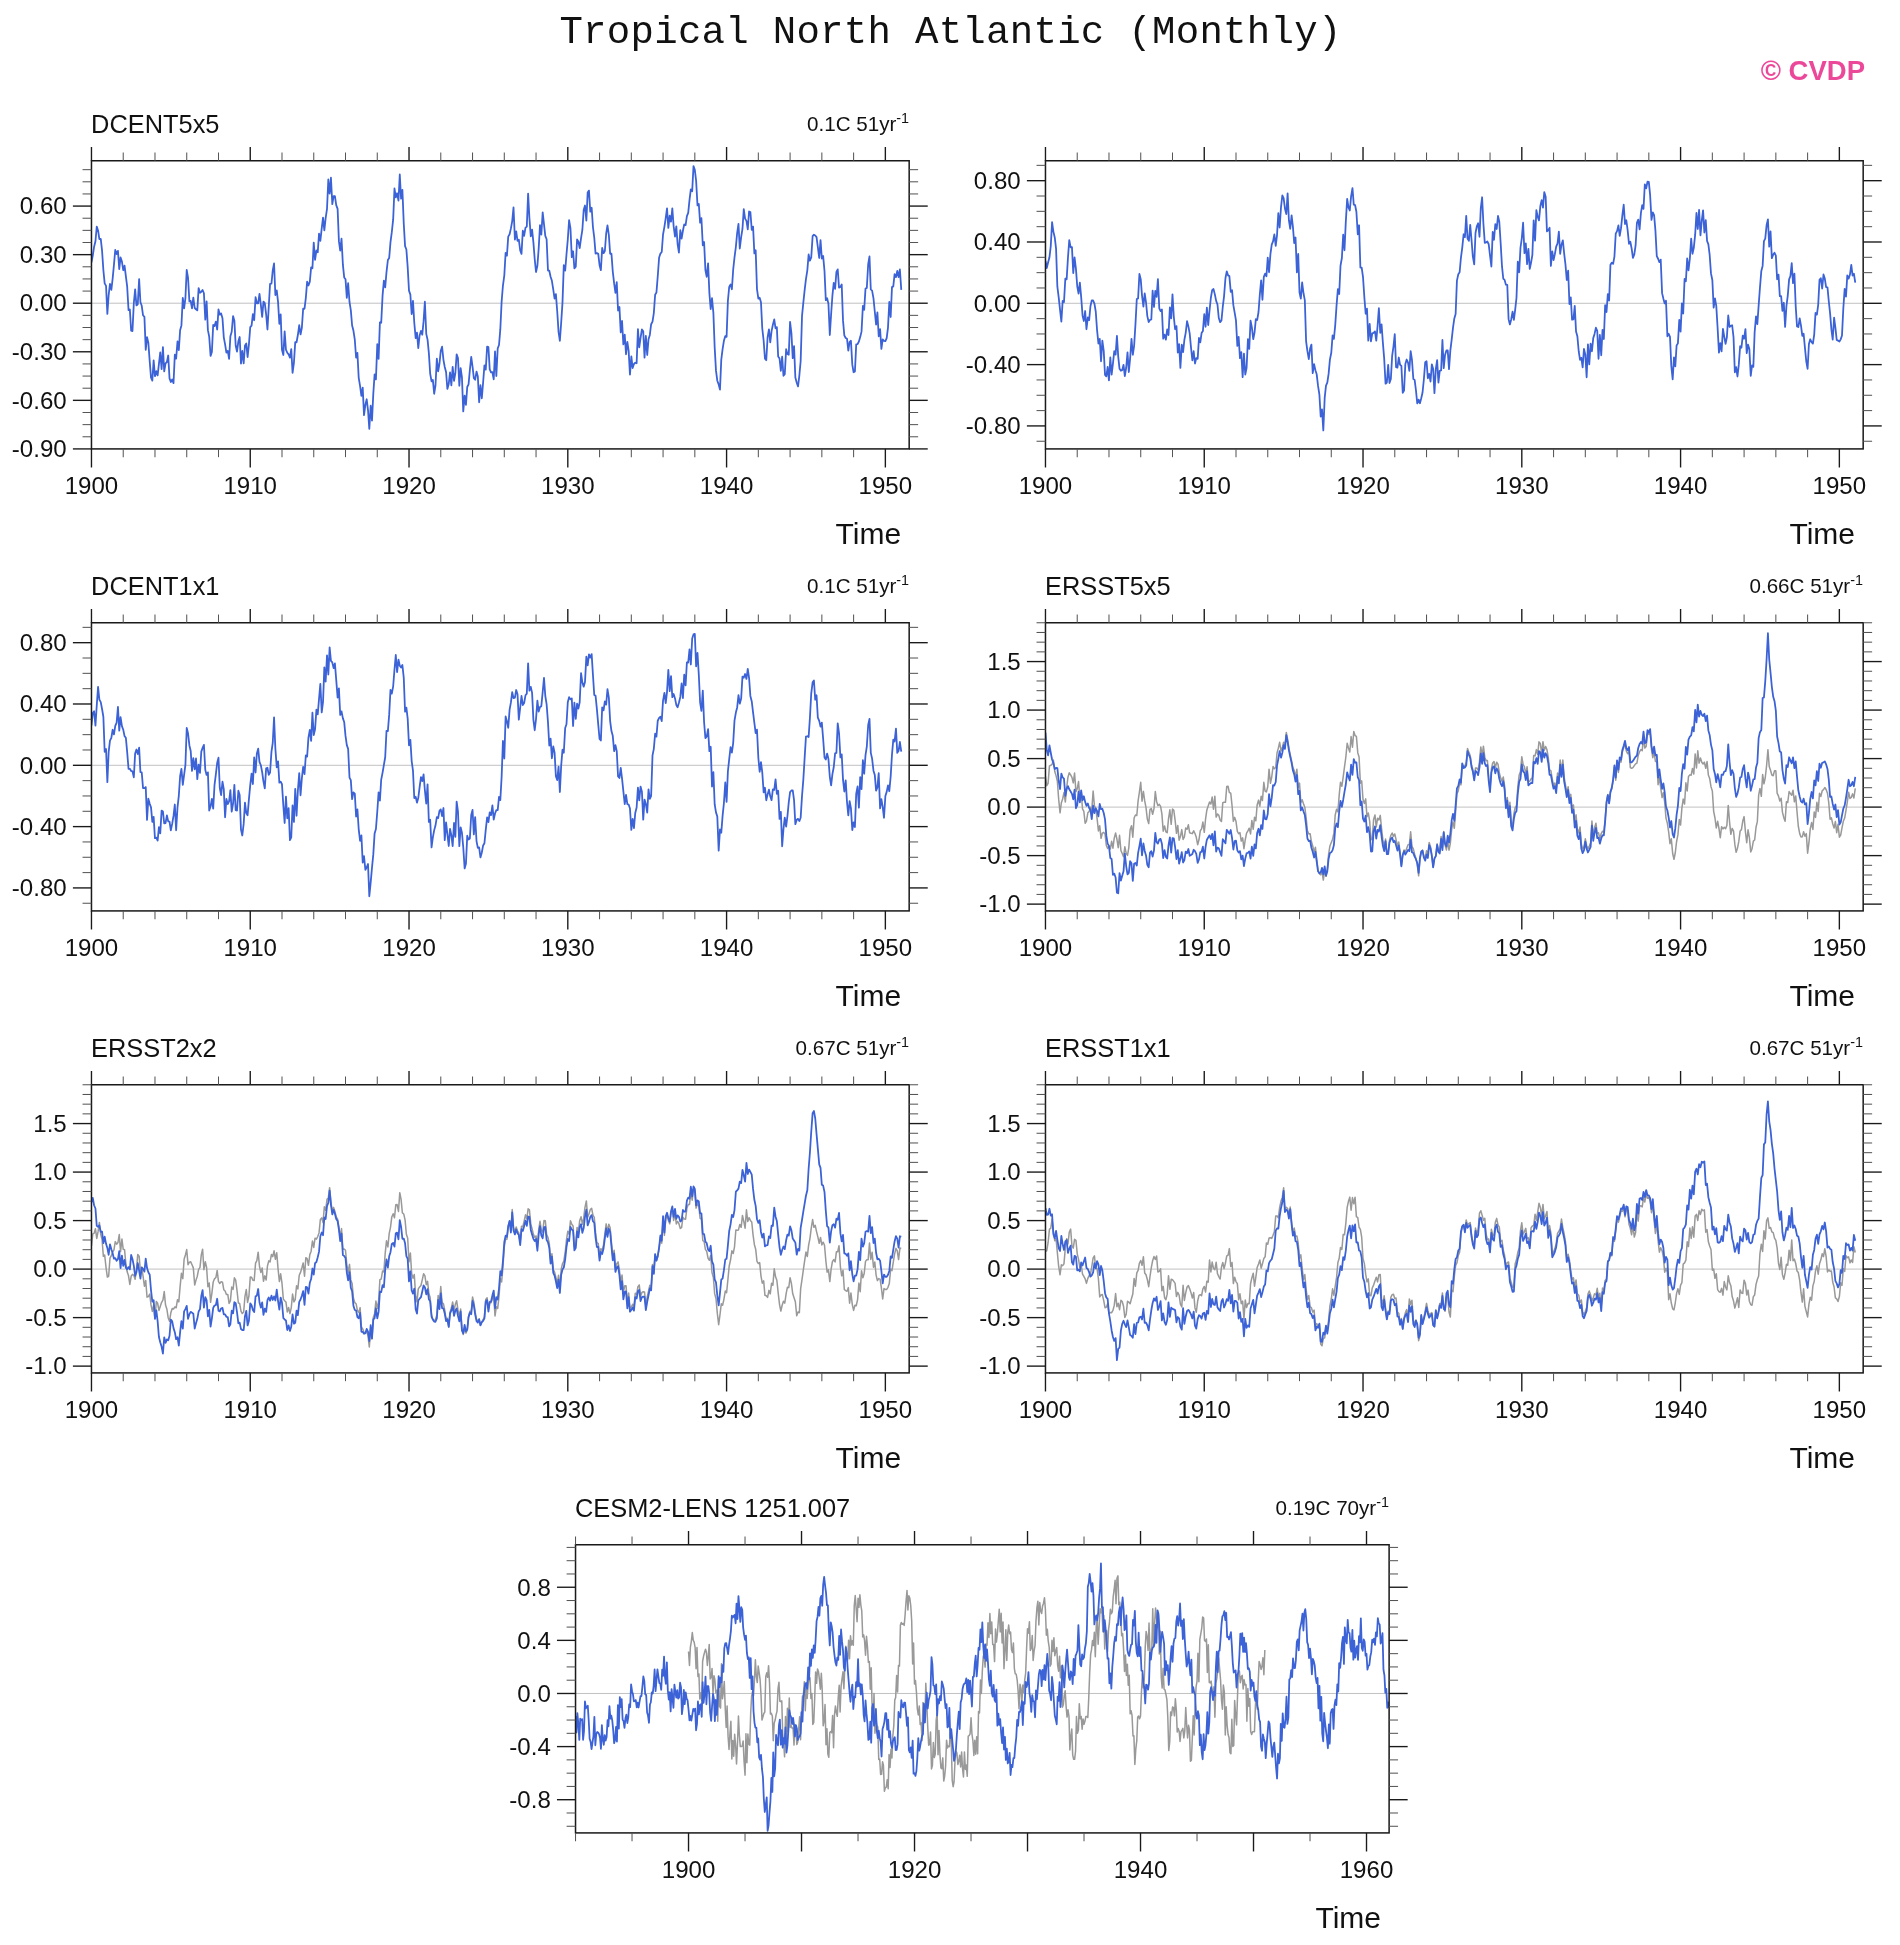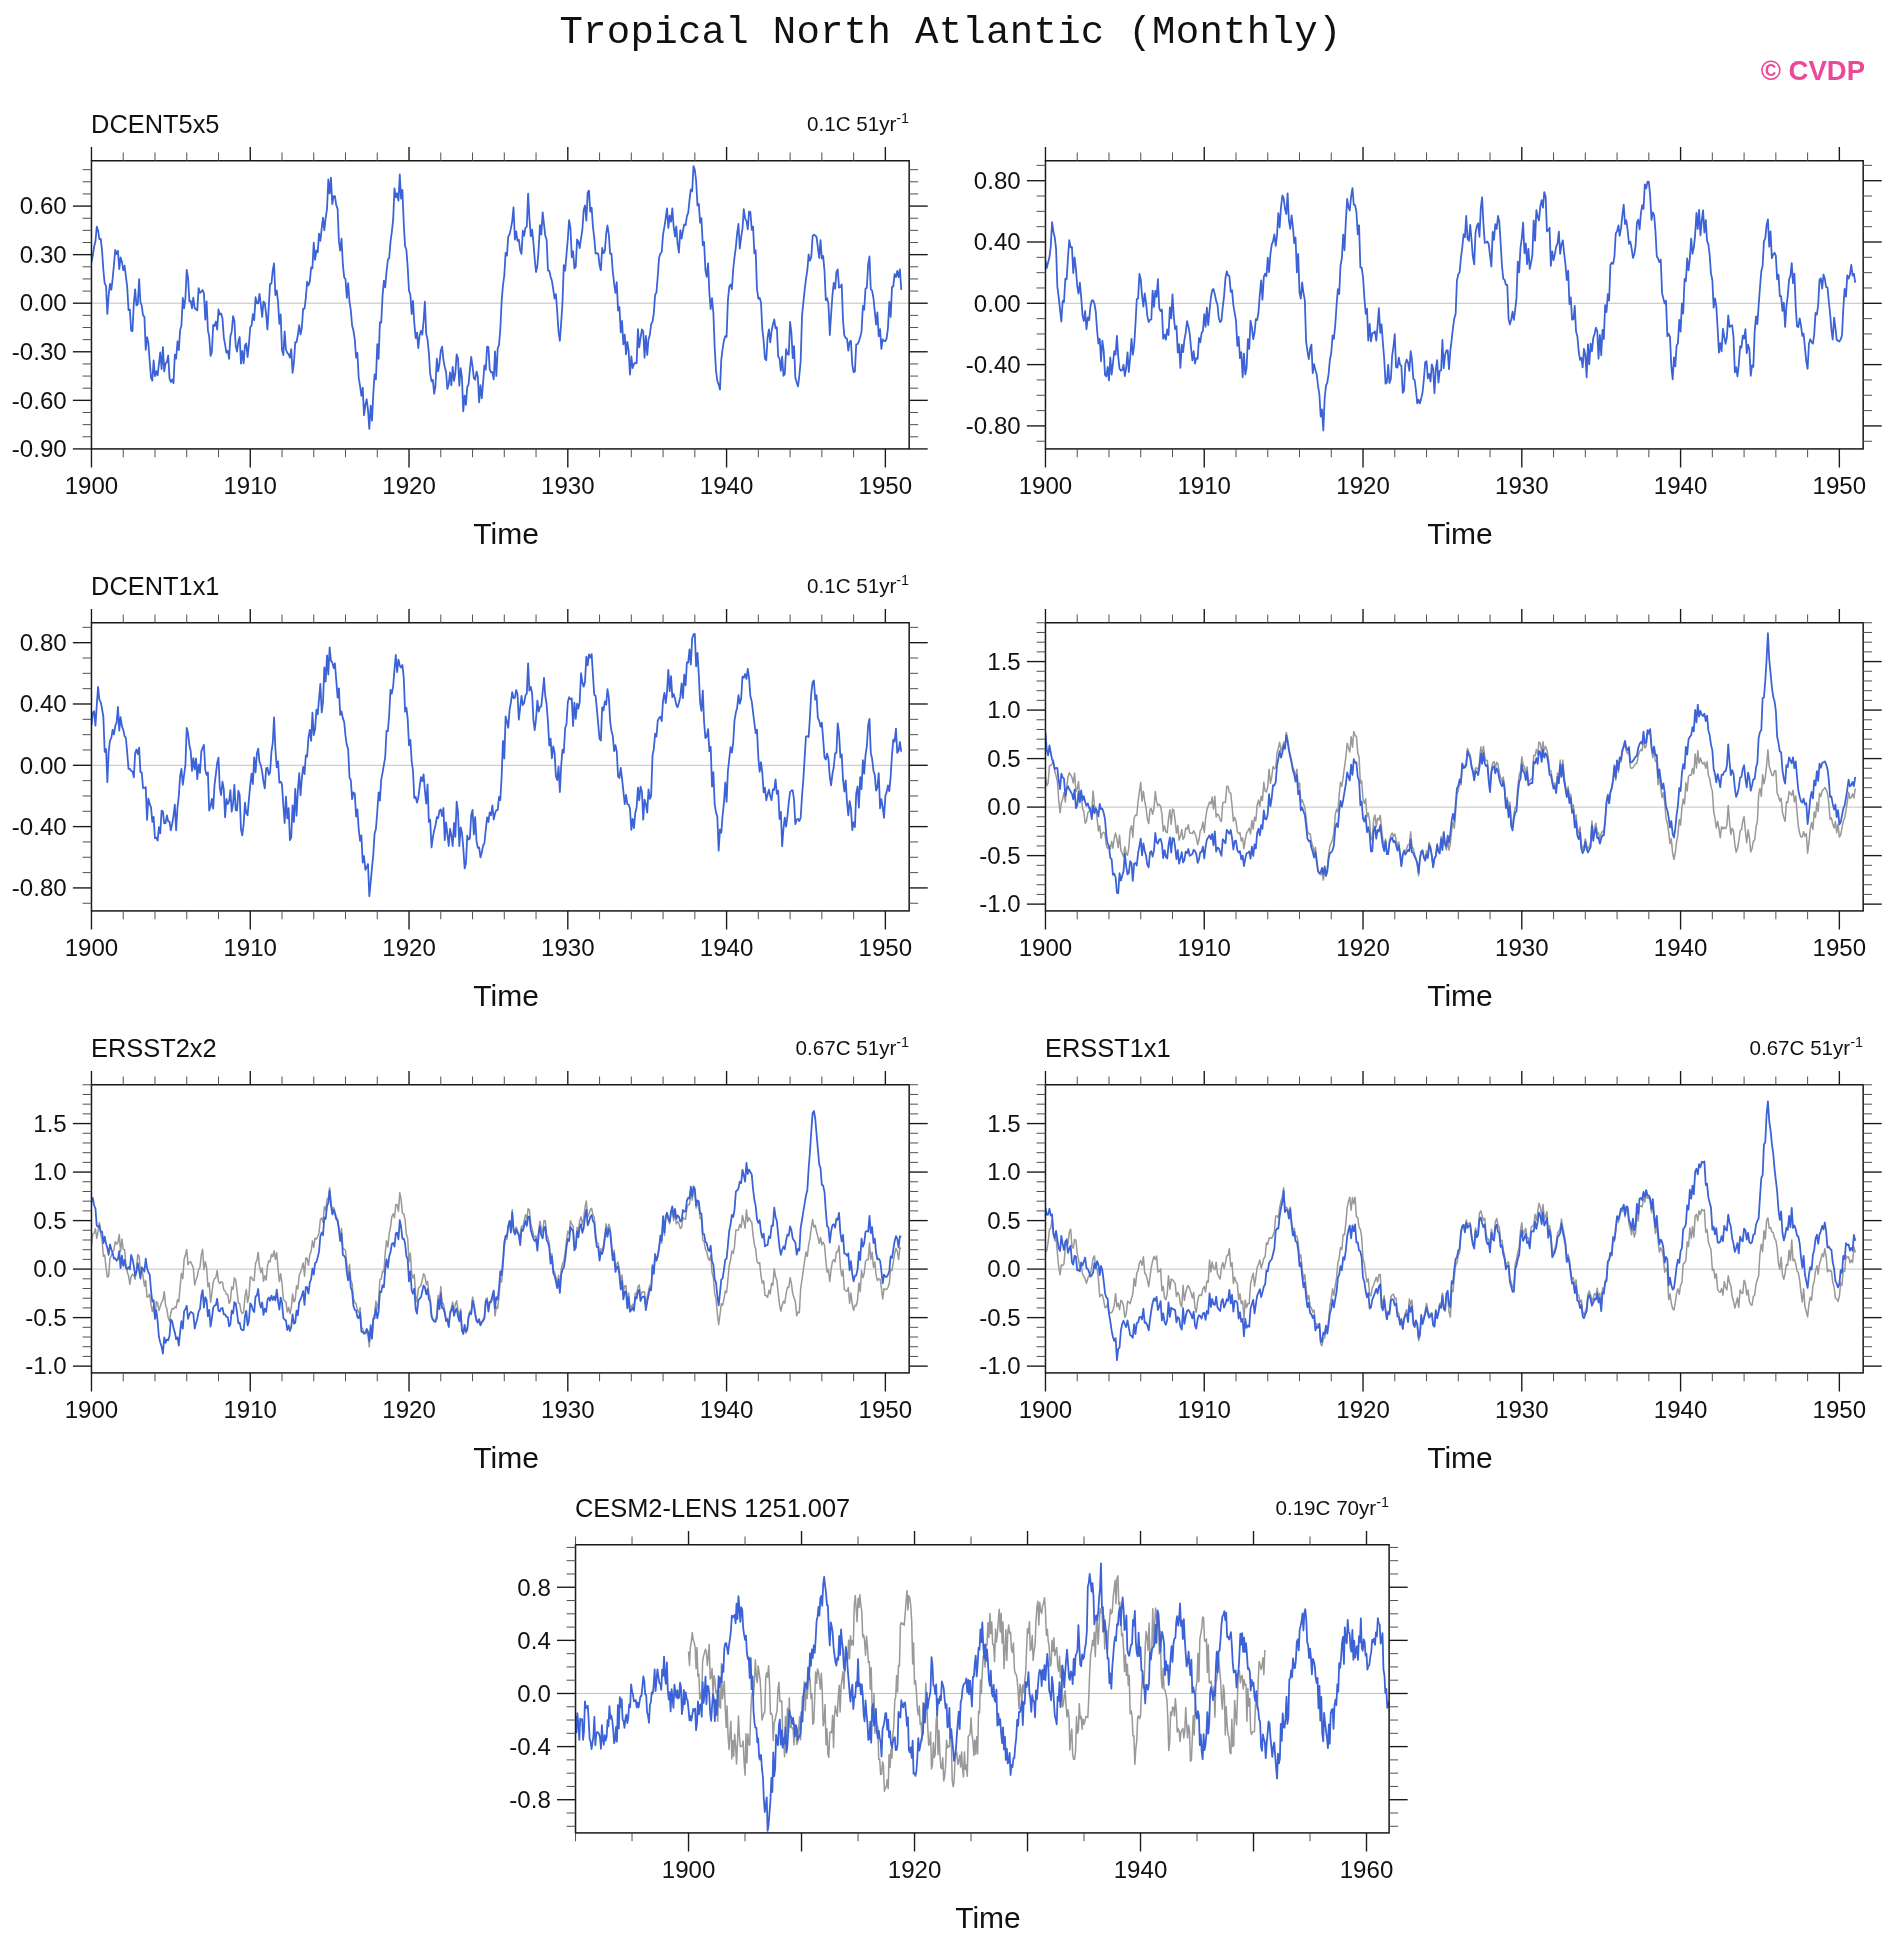--- a/index.html
+++ b/index.html
@@ -17,21 +17,21 @@
   .panel{position:absolute;}
   .p-head{
     position:absolute;left:89px;right:36px;top:0;height:40px;
     display:flex;justify-content:space-between;align-items:center;
   }
   .p-title{font-size:25.4px;}
   .p-trend{font-size:20.6px;}
   .p-trend sup{font-size:14.4px;vertical-align:super;line-height:0;}
   svg.plot{position:absolute;left:0;top:43px;display:block;}
   .p-xlabel{
-    position:absolute;left:89px;right:24px;top:413px;text-align:center;font-size:30px;
+    position:absolute;left:89px;right:44px;top:413px;text-align:right;font-size:30px;
   }
 </style>
 </head>
 <body>
 
 <div class="fig-title">Tropical North Atlantic (Monthly)</div>
 <div class="watermark">© CVDP</div>
 
 <div class="panel" style="left:2.1px;top:104px;width:943px;height:461px;">
   <div class="p-head">
@@ -397,20 +397,24 @@
       <line x1="1319" x2="1332" y1="93.54787234042558" y2="93.54787234042558" stroke="#555555" stroke-width="1.5"></line>
       <line x1="130" x2="117" y1="71.26063829787239" y2="71.26063829787239" stroke="#555555" stroke-width="1.5"></line>
       <line x1="1319" x2="1332" y1="71.26063829787239" y2="71.26063829787239" stroke="#555555" stroke-width="1.5"></line>
       <line x1="130" x2="117" y1="26.686170212766015" y2="26.686170212766015" stroke="#555555" stroke-width="1.5"></line>
       <line x1="1319" x2="1332" y1="26.686170212766015" y2="26.686170212766015" stroke="#555555" stroke-width="1.5"></line>
     </svg>
   <div class="p-xlabel">Time</div>
 </div>
 
 <div class="panel" style="left:956px;top:566px;width:943px;height:461px;">
+  <div class="p-head">
+    <span class="p-title">ERSST5x5</span>
+    <span class="p-trend"><span>0.66C 51yr</span><sup>-1</sup></span>
+  </div>
   <svg class="plot" width="943" height="381" viewBox="0 0 1371 554">
       <defs>
         <clipPath id="cp3">
           <rect x="130" y="20" width="1189" height="419"></rect>
         </clipPath>
       </defs>
       <line x1="130" x2="1319" y1="288.04713804713805" y2="288.04713804713805" stroke="#b9b9b9" stroke-width="1.3"></line>
       <g clip-path="url(#cp3)">
         <polyline points="130.0,243.3 131.9,257.0 133.8,253.7 135.8,228.1 137.7,227.3 139.6,225.9 141.5,219.6 143.5,236.3 145.4,242.3 147.3,250.4 149.2,276.5 151.2,296.4 153.1,281.7 155.0,276.2 156.9,266.9 158.9,280.7 160.8,259.9 162.7,244.6 164.6,238.2 166.6,241.3 168.5,244.8 170.4,252.8 172.3,238.6 174.3,265.7 176.2,261.2 178.1,250.9 180.0,275.5 181.9,267.1 183.9,290.8 185.8,294.2 187.7,311.5 189.6,308.5 191.6,296.4 193.5,294.3 195.4,288.3 197.3,293.0 199.3,264.7 201.2,286.1 203.1,289.8 205.0,304.2 207.0,322.7 208.9,315.2 210.8,333.5 212.7,325.8 214.7,324.8 216.6,327.2 218.5,343.7 220.4,348.3 222.3,344.4 224.3,349.1 226.2,337.7 228.1,347.8 230.0,333.1 232.0,325.8 233.9,334.8 235.8,347.1 237.7,329.0 239.7,351.1 241.6,355.6 243.5,360.3 245.4,345.8 247.4,355.3 249.3,358.2 251.2,346.9 253.1,321.0 255.1,315.1 257.0,331.8 258.9,303.9 260.8,299.6 262.8,300.2 264.7,279.0 266.6,266.1 268.5,252.0 270.4,279.5 272.4,265.2 274.3,279.1 276.2,288.7 278.1,305.5 280.1,312.0 282.0,291.4 283.9,290.1 285.8,298.6 287.8,290.2 289.7,265.5 291.6,279.8 293.5,285.9 295.5,284.0 297.4,287.1 299.3,297.9 301.2,323.0 303.2,315.4 305.1,324.0 307.0,325.3 308.9,305.1 310.9,292.0 312.8,313.1 314.7,290.8 316.6,292.7 318.5,307.1 320.5,326.2 322.4,314.8 324.3,336.2 326.2,330.9 328.2,320.8 330.1,335.2 332.0,331.3 333.9,318.5 335.9,320.3 337.8,313.8 339.7,325.4 341.6,326.1 343.6,326.6 345.5,322.4 347.4,326.4 349.3,332.0 351.3,342.7 353.2,335.6 355.1,322.5 357.0,319.8 358.9,309.8 360.9,324.7 362.8,305.3 364.7,292.1 366.6,286.6 368.6,280.7 370.5,283.6 372.4,273.4 374.3,291.1 376.3,272.2 378.2,302.6 380.1,298.0 382.0,300.0 384.0,307.0 385.9,309.0 387.8,281.7 389.7,281.0 391.7,281.1 393.6,258.1 395.5,257.6 397.4,266.9 399.4,267.8 401.3,285.8 403.2,308.8 405.1,303.0 407.0,308.7 409.0,323.3 410.9,326.8 412.8,325.2 414.7,337.5 416.7,332.8 418.6,348.5 420.5,335.5 422.4,325.8 424.4,322.7 426.3,318.7 428.2,327.1 430.1,307.4 432.1,320.3 434.0,302.7 435.9,307.9 437.8,284.9 439.8,277.9 441.7,286.7 443.6,272.4 445.5,278.5 447.5,252.0 449.4,265.0 451.3,265.9 453.2,258.5 455.1,232.9 457.1,253.4 459.0,244.3 460.9,229.0 462.8,232.4 464.8,230.4 466.7,209.4 468.6,202.3 470.5,193.9 472.5,206.3 474.4,201.9 476.3,193.8 478.2,199.4 480.2,179.5 482.1,189.7 484.0,202.3 485.9,211.7 487.9,220.9 489.8,230.7 491.7,234.9 493.6,244.1 495.6,233.0 497.5,259.4 499.4,253.2 501.3,281.5 503.2,277.3 505.2,283.2 507.1,288.2 509.0,303.4 510.9,322.4 512.9,327.0 514.8,326.8 516.7,338.1 518.6,344.6 520.6,353.5 522.5,346.3 524.4,362.9 526.3,379.5 528.3,385.0 530.2,386.5 532.1,382.2 534.0,394.2 536.0,379.1 537.9,388.7 539.8,378.6 541.7,356.6 543.6,344.5 545.6,339.6 547.5,334.8 549.4,325.9 551.3,299.6 553.3,291.2 555.2,294.9 557.1,270.6 559.0,251.8 561.0,257.7 562.9,244.5 564.8,229.7 566.7,215.9 568.7,195.2 570.6,202.2 572.5,208.0 574.4,185.4 576.4,200.9 578.3,178.2 580.2,184.0 582.1,185.3 584.1,208.9 586.0,215.1 587.9,253.3 589.8,249.8 591.7,276.6 593.7,282.7 595.6,276.1 597.5,301.9 599.4,296.6 601.4,308.5 603.3,335.7 605.2,335.3 607.1,306.0 609.1,299.4 611.0,317.0 612.9,304.2 614.8,306.8 616.8,300.1 618.7,319.2 620.6,335.8 622.5,346.3 624.5,334.6 626.4,356.5 628.3,354.6 630.2,336.6 632.2,329.3 634.1,325.7 636.0,330.6 637.9,327.1 639.8,335.4 641.8,344.6 643.7,338.9 645.6,353.4 647.5,372.7 649.5,357.6 651.4,350.3 653.3,353.3 655.2,348.2 657.2,342.9 659.1,342.6 661.0,323.9 662.9,345.1 664.9,348.8 666.8,356.6 668.7,362.8 670.6,371.0 672.6,388.0 674.5,364.7 676.4,353.5 678.3,350.6 680.2,359.3 682.2,361.9 684.1,351.5 686.0,357.4 687.9,339.6 689.9,345.6 691.8,357.5 693.7,374.9 695.6,362.8 697.6,358.7 699.5,341.5 701.4,351.1 703.3,352.7 705.3,330.8 707.2,346.3 709.1,323.7 711.0,343.2 713.0,350.3 714.9,337.5 716.8,350.6 718.7,340.7 720.7,319.9 722.6,309.6 724.5,318.8 726.4,294.7 728.3,269.0 730.3,264.1 732.2,252.9 734.1,255.8 736.0,225.8 738.0,230.8 739.9,227.9 741.8,223.3 743.7,202.7 745.7,208.5 747.6,213.0 749.5,226.4 751.4,233.2 753.4,246.5 755.3,231.2 757.2,231.3 759.1,234.4 761.1,221.8 763.0,200.5 764.9,213.8 766.8,199.5 768.8,215.5 770.7,220.5 772.6,220.3 774.5,244.6 776.4,262.0 778.4,232.7 780.3,223.9 782.2,221.7 784.1,230.9 786.1,222.8 788.0,225.7 789.9,237.9 791.8,245.5 793.8,250.5 795.7,244.4 797.6,257.3 799.5,285.5 801.5,274.0 803.4,297.6 805.3,281.0 807.2,309.9 809.2,315.3 811.1,298.1 813.0,288.7 814.9,285.7 816.8,259.1 818.8,241.5 820.7,236.4 822.6,214.8 824.5,225.9 826.5,229.4 828.4,241.0 830.3,229.3 832.2,251.2 834.2,250.2 836.1,246.9 838.0,245.6 839.9,213.0 841.9,213.6 843.8,204.5 845.7,211.1 847.6,193.2 849.6,195.7 851.5,210.2 853.4,192.9 855.3,205.5 857.3,199.9 859.2,204.8 861.1,215.9 863.0,234.1 864.9,235.1 866.9,247.3 868.8,257.0 870.7,252.9 872.6,262.6 874.6,238.5 876.5,247.4 878.4,219.7 880.3,236.9 882.3,219.7 884.2,244.6 886.1,255.5 888.0,268.4 890.0,258.5 891.9,278.0 893.8,269.5 895.7,290.3 897.7,285.0 899.6,309.7 901.5,299.2 903.4,319.6 905.4,325.6 907.3,317.0 909.2,341.7 911.1,348.9 913.0,345.8 915.0,334.2 916.9,343.9 918.8,348.8 920.7,344.7 922.7,339.9 924.6,308.4 926.5,330.2 928.4,318.1 930.4,311.4 932.3,326.2 934.2,325.4 936.1,334.2 938.1,326.5 940.0,323.1 941.9,324.6 943.8,305.6 945.8,279.4 947.7,269.6 949.6,282.5 951.5,266.6 953.4,261.5 955.4,250.1 957.3,230.1 959.2,248.9 961.1,224.4 963.1,237.7 965.0,219.6 966.9,222.6 968.8,208.2 970.8,201.9 972.7,194.5 974.6,206.5 976.5,210.5 978.5,207.0 980.4,230.6 982.3,231.7 984.2,230.7 986.2,227.8 988.1,225.2 990.0,224.0 991.9,212.9 993.9,207.3 995.8,204.5 997.7,206.0 999.6,186.7 1001.5,202.2 1003.5,199.5 1005.4,180.3 1007.3,182.4 1009.2,178.7 1011.2,204.3 1013.1,216.2 1015.0,207.7 1016.9,221.7 1018.9,221.9 1020.8,255.5 1022.7,244.6 1024.6,260.0 1026.6,274.2 1028.5,267.0 1030.4,280.9 1032.3,304.0 1034.3,311.8 1036.2,324.5 1038.1,341.2 1040.0,334.2 1042.0,355.5 1043.9,364.0 1045.8,354.4 1047.7,338.1 1049.6,328.5 1051.6,306.1 1053.5,314.1 1055.4,289.4 1057.3,276.4 1059.3,283.6 1061.2,252.7 1063.1,264.6 1065.0,243.6 1067.0,241.2 1068.9,241.6 1070.8,231.8 1072.7,239.9 1074.7,210.7 1076.6,231.2 1078.5,206.1 1080.4,224.1 1082.4,216.7 1084.3,222.9 1086.2,225.4 1088.1,222.8 1090.1,231.6 1092.0,221.8 1093.9,241.5 1095.8,246.4 1097.7,258.3 1099.7,264.8 1101.6,294.2 1103.5,303.9 1105.4,318.4 1107.4,308.7 1109.3,319.1 1111.2,332.6 1113.1,316.6 1115.1,319.8 1117.0,317.4 1118.9,319.5 1120.8,314.6 1122.8,285.6 1124.7,309.5 1126.6,327.6 1128.5,319.0 1130.5,322.9 1132.4,342.3 1134.3,353.8 1136.2,347.9 1138.1,338.3 1140.1,322.7 1142.0,320.8 1143.9,308.3 1145.8,301.9 1147.8,324.3 1149.7,339.8 1151.6,321.0 1153.5,331.9 1155.5,353.2 1157.4,348.5 1159.3,337.6 1161.2,335.9 1163.2,317.3 1165.1,309.2 1167.0,271.1 1168.9,260.9 1170.9,272.4 1172.8,240.6 1174.7,254.2 1176.6,245.4 1178.6,227.4 1180.5,204.5 1182.4,229.0 1184.3,234.4 1186.2,241.4 1188.2,242.4 1190.1,235.1 1192.0,235.1 1193.9,267.7 1195.9,272.1 1197.8,279.2 1199.7,275.1 1201.6,295.4 1203.6,303.4 1205.5,308.6 1207.4,280.2 1209.3,281.4 1211.3,265.4 1213.2,268.5 1215.1,270.9 1217.0,263.6 1219.0,280.4 1220.9,271.8 1222.8,294.8 1224.7,315.9 1226.7,326.6 1228.6,331.5 1230.5,331.3 1232.4,323.8 1234.3,330.3 1236.3,326.6 1238.2,355.0 1240.1,340.2 1242.0,320.2 1244.0,310.5 1245.9,320.6 1247.8,295.2 1249.7,303.0 1251.7,281.0 1253.6,294.3 1255.5,268.0 1257.4,272.6 1259.4,264.3 1261.3,262.6 1263.2,259.6 1265.1,262.5 1267.1,267.8 1269.0,282.0 1270.9,305.8 1272.8,303.7 1274.7,312.3 1276.7,318.5 1278.6,309.0 1280.5,325.2 1282.4,313.0 1284.4,331.8 1286.3,328.7 1288.2,318.3 1290.1,308.7 1292.1,304.0 1294.0,292.9 1295.9,280.8 1297.8,266.4 1299.8,275.5 1301.7,274.1 1303.6,268.8 1305.5,274.8 1307.5,260.9" fill="none" stroke="#999999" stroke-width="2.2" stroke-linejoin="round"></polyline>
         <polyline points="130.0,179.8 131.9,204.8 133.8,212.8 135.8,198.4 137.7,209.0 139.6,218.8 141.5,223.8 143.5,232.8 145.4,231.0 147.3,231.4 149.2,249.7 151.2,261.8 153.1,239.4 155.0,244.9 156.9,246.7 158.9,271.6 160.8,261.7 162.7,257.5 164.6,262.2 166.6,265.3 168.5,268.8 170.4,276.8 172.3,262.5 174.3,289.7 176.2,285.2 178.1,265.7 180.0,281.1 181.9,263.6 183.9,278.1 185.8,272.3 187.7,280.5 189.6,286.2 191.6,282.7 193.5,289.4 195.4,292.1 197.3,305.5 199.3,285.8 201.2,296.7 203.1,289.8 205.0,293.6 207.0,301.5 208.9,283.5 210.8,291.1 212.7,290.5 214.7,296.6 216.6,306.0 218.5,329.6 220.4,341.2 222.3,344.4 224.3,362.1 226.2,363.6 228.1,386.6 230.0,384.8 232.0,390.5 233.9,412.4 235.8,413.4 237.7,384.0 239.7,394.8 241.6,388.0 243.5,381.5 245.4,355.7 247.4,374.1 249.3,385.9 251.2,383.6 253.1,366.6 255.1,369.7 257.0,395.3 258.9,370.4 260.8,369.2 262.8,372.9 264.7,354.7 266.6,344.9 268.5,333.9 270.4,358.2 272.4,340.9 274.3,351.8 276.2,358.3 278.1,372.0 280.1,375.5 282.0,354.2 283.9,352.2 285.8,360.0 287.8,350.9 289.7,325.5 291.6,339.0 293.5,341.1 295.5,335.3 297.4,334.3 299.3,341.2 301.2,362.3 303.2,350.6 305.1,360.4 307.0,362.9 308.9,343.9 310.9,332.0 312.8,354.2 314.7,333.1 316.6,333.4 318.5,346.1 320.5,363.6 322.4,350.5 324.3,370.3 326.2,363.3 328.2,353.7 330.1,368.6 332.0,365.2 333.9,352.8 335.9,355.0 337.8,349.0 339.7,358.8 341.6,357.6 343.6,356.2 345.5,350.1 347.4,352.2 349.3,356.0 351.3,369.1 353.2,364.3 355.1,353.5 357.0,353.1 358.9,345.6 360.9,362.8 362.8,346.0 364.7,335.4 366.6,332.4 368.6,329.1 370.5,334.6 372.4,327.0 374.3,343.6 376.3,323.4 378.2,352.6 380.1,346.9 382.0,347.8 384.0,353.5 385.9,358.9 387.8,334.8 389.7,337.5 391.7,340.8 393.6,321.1 395.5,323.9 397.4,326.9 399.4,321.4 401.3,333.0 403.2,349.7 405.1,337.5 407.0,336.9 409.0,351.0 410.9,354.0 412.8,352.0 414.7,363.9 416.7,358.6 418.6,373.9 420.5,363.0 422.4,355.4 424.4,354.5 426.3,352.5 428.2,363.1 430.1,345.5 432.1,359.1 434.0,342.2 435.9,348.1 437.8,325.8 439.8,319.5 441.7,329.0 443.6,314.2 445.5,319.8 447.5,292.9 449.4,305.5 451.3,305.9 453.2,298.0 455.1,269.3 457.1,286.8 459.0,274.7 460.9,256.2 462.8,256.7 464.8,251.6 466.7,227.7 468.6,217.8 470.5,206.6 472.5,216.2 474.4,209.0 476.3,198.1 478.2,203.4 480.2,183.3 482.1,193.2 484.0,205.6 485.9,214.8 487.9,223.7 489.8,234.9 491.7,240.5 493.6,251.1 495.6,241.4 497.5,269.3 499.4,264.5 501.3,292.8 503.2,288.6 505.2,294.5 507.1,299.5 509.0,314.6 510.9,333.7 512.9,337.6 514.8,336.7 516.7,347.2 518.6,353.0 520.6,361.3 522.5,353.3 524.4,367.4 526.3,381.4 528.3,384.3 530.2,383.2 532.1,376.3 534.0,385.7 536.0,374.4 537.9,387.8 539.8,381.4 541.7,363.2 543.6,354.8 545.6,353.7 547.5,350.6 549.4,343.3 551.3,318.6 553.3,311.9 555.2,317.2 557.1,294.5 559.0,278.9 561.0,287.8 562.9,277.7 564.8,265.9 566.7,255.2 568.7,237.5 570.6,244.1 572.5,249.4 574.4,226.3 576.4,241.3 578.3,218.2 580.2,223.5 582.1,223.0 584.1,244.6 586.0,249.0 587.9,285.2 589.8,279.9 591.7,304.8 593.7,309.0 595.6,300.6 597.5,324.5 599.4,317.3 601.4,327.3 603.3,352.6 605.2,352.3 607.1,323.0 609.1,316.3 611.0,333.9 612.9,321.1 614.8,323.7 616.8,314.2 618.7,330.5 620.6,344.3 622.5,352.0 624.5,337.5 626.4,356.5 628.3,356.3 630.2,339.9 632.2,334.2 634.1,332.3 636.0,338.9 637.9,337.0 639.8,343.7 641.8,351.2 643.7,343.8 645.6,356.7 647.5,374.3 649.5,357.6 651.4,352.2 653.3,357.1 655.2,353.9 657.2,350.4 659.1,352.0 661.0,335.2 662.9,353.8 664.9,354.9 666.8,360.1 668.7,363.8 670.6,369.4 672.6,383.7 674.5,362.1 676.4,352.6 678.3,351.3 680.2,361.6 682.2,365.9 684.1,357.1 686.0,362.1 687.9,343.4 689.9,348.4 691.8,359.4 693.7,375.8 695.6,362.8 697.6,359.4 699.5,342.9 701.4,353.2 703.3,355.5 705.3,334.4 707.2,350.6 709.1,324.8 711.0,341.3 713.0,345.3 714.9,329.5 716.8,339.6 718.7,326.6 720.7,307.0 722.6,297.8 724.5,308.2 726.4,285.3 728.3,260.8 730.3,257.1 732.2,247.7 734.1,252.5 736.0,224.4 738.0,231.3 739.9,230.3 741.8,227.6 743.7,206.7 745.7,212.3 747.6,216.6 749.5,229.7 751.4,236.2 753.4,249.3 755.3,235.4 757.2,236.9 759.1,241.5 761.1,230.2 763.0,210.4 764.9,225.1 766.8,209.6 768.8,224.4 770.7,228.3 772.6,226.9 774.5,250.0 776.4,266.2 778.4,237.9 780.3,230.0 782.2,228.8 784.1,238.9 786.1,231.7 788.0,235.6 789.9,246.8 791.8,253.5 793.8,257.6 795.7,250.5 797.6,262.5 799.5,289.8 801.5,278.7 803.4,302.8 805.3,286.7 807.2,316.0 809.2,321.9 811.1,305.2 813.0,296.5 814.9,294.1 816.8,268.3 818.8,251.4 820.7,247.0 822.6,226.1 824.5,236.1 826.5,238.3 828.4,248.8 830.3,235.9 832.2,256.6 834.2,254.4 836.1,252.8 838.0,253.1 839.9,222.2 841.9,224.4 843.8,217.0 845.7,225.2 847.6,206.6 849.6,208.4 851.5,222.2 853.4,204.2 855.3,216.1 857.3,209.8 859.2,213.7 861.1,223.9 863.0,241.2 864.9,241.2 866.9,252.4 868.8,261.3 870.7,257.6 872.6,267.8 874.6,244.1 876.5,253.5 878.4,226.3 880.3,244.0 882.3,226.3 884.2,250.7 886.1,261.1 888.0,273.6 890.0,263.2 891.9,282.2 893.8,274.7 895.7,296.4 897.7,292.1 899.6,317.7 901.5,308.2 903.4,329.5 905.4,334.6 907.3,325.0 909.2,348.7 911.1,355.0 913.0,350.9 915.0,338.4 916.9,348.6 918.8,354.0 920.7,350.3 922.7,346.0 924.6,315.0 926.5,337.3 928.4,325.2 930.4,318.4 932.3,333.2 934.2,332.5 936.1,341.2 938.1,333.6 940.0,329.0 941.9,329.3 943.8,309.1 945.8,281.8 947.7,270.7 949.6,282.5 951.5,265.9 953.4,260.1 955.4,248.0 957.3,227.3 959.2,245.3 961.1,220.2 963.1,233.7 965.0,215.8 966.9,219.1 968.8,205.0 970.8,198.8 972.7,191.7 974.6,202.5 976.5,205.3 978.5,200.7 980.4,223.1 982.3,223.0 984.2,220.9 986.2,217.7 988.1,214.9 990.0,213.4 991.9,202.1 993.9,196.2 995.8,193.3 997.7,196.1 999.6,178.2 1001.5,195.2 1003.5,193.9 1005.4,176.1 1007.3,179.6 1009.2,174.7 1011.2,199.1 1013.1,209.9 1015.0,200.1 1016.9,213.0 1018.9,212.0 1020.8,245.0 1022.7,233.3 1024.6,248.0 1026.6,261.5 1028.5,253.6 1030.4,266.8 1032.3,287.5 1034.3,293.0 1036.2,303.4 1038.1,317.7 1040.0,308.3 1042.0,327.3 1043.9,332.3 1045.8,319.1 1047.7,299.3 1049.6,286.2 1051.6,260.3 1053.5,264.7 1055.4,239.3 1057.3,225.6 1059.3,232.1 1061.2,200.5 1063.1,211.7 1065.0,190.0 1067.0,185.5 1068.9,183.7 1070.8,171.9 1072.7,177.9 1074.7,146.6 1076.6,164.9 1078.5,139.1 1080.4,156.4 1082.4,148.3 1084.3,153.8 1086.2,155.6 1088.1,152.3 1090.1,162.9 1092.0,155.0 1093.9,176.6 1095.8,183.4 1097.7,197.2 1099.7,205.6 1101.6,232.6 1103.5,239.9 1105.4,252.1 1107.4,240.0 1109.3,248.1 1111.2,259.2 1113.1,240.7 1115.1,241.3 1117.0,236.3 1118.9,235.8 1120.8,228.3 1122.8,196.8 1124.7,222.1 1126.6,241.6 1128.5,234.4 1130.5,239.6 1132.4,260.4 1134.3,273.3 1136.2,268.5 1138.1,259.8 1140.1,245.1 1142.0,244.2 1143.9,232.6 1145.8,227.1 1147.8,246.7 1149.7,259.3 1151.6,237.8 1153.5,245.8 1155.5,264.3 1157.4,256.8 1159.3,247.6 1161.2,247.5 1163.2,230.6 1165.1,224.1 1167.0,187.7 1168.9,179.1 1170.9,175.9 1172.8,129.6 1174.7,128.7 1176.6,105.3 1178.6,72.7 1180.5,35.2 1182.4,73.4 1184.3,92.4 1186.2,113.1 1188.2,127.6 1190.1,134.0 1192.0,147.7 1193.9,185.4 1195.9,195.0 1197.8,207.3 1199.7,208.3 1201.6,233.8 1203.6,247.0 1205.5,253.8 1207.4,227.1 1209.3,229.9 1211.3,215.6 1213.2,220.3 1215.1,224.3 1217.0,215.9 1219.0,231.5 1220.9,221.7 1222.8,243.6 1224.7,263.5 1226.7,273.0 1228.6,279.8 1230.5,281.5 1232.4,275.8 1234.3,284.2 1236.3,282.4 1238.2,312.7 1240.1,297.2 1242.0,276.4 1244.0,266.1 1245.9,275.5 1247.8,249.3 1249.7,256.4 1251.7,235.6 1253.6,250.1 1255.5,224.9 1257.4,230.8 1259.4,223.6 1261.3,223.1 1263.2,221.5 1265.1,225.8 1267.1,232.5 1269.0,248.1 1270.9,273.4 1272.8,272.7 1274.7,283.4 1276.7,291.7 1278.6,284.3 1280.5,302.6 1282.4,292.5 1284.4,313.5 1286.3,310.3 1288.2,300.0 1290.1,290.4 1292.1,285.6 1294.0,274.6 1295.9,262.4 1297.8,248.3 1299.8,257.7 1301.7,256.4 1303.6,251.4 1305.5,257.7 1307.5,244.0" fill="none" stroke="#3b62d6" stroke-width="2.6" stroke-linejoin="round"></polyline>

